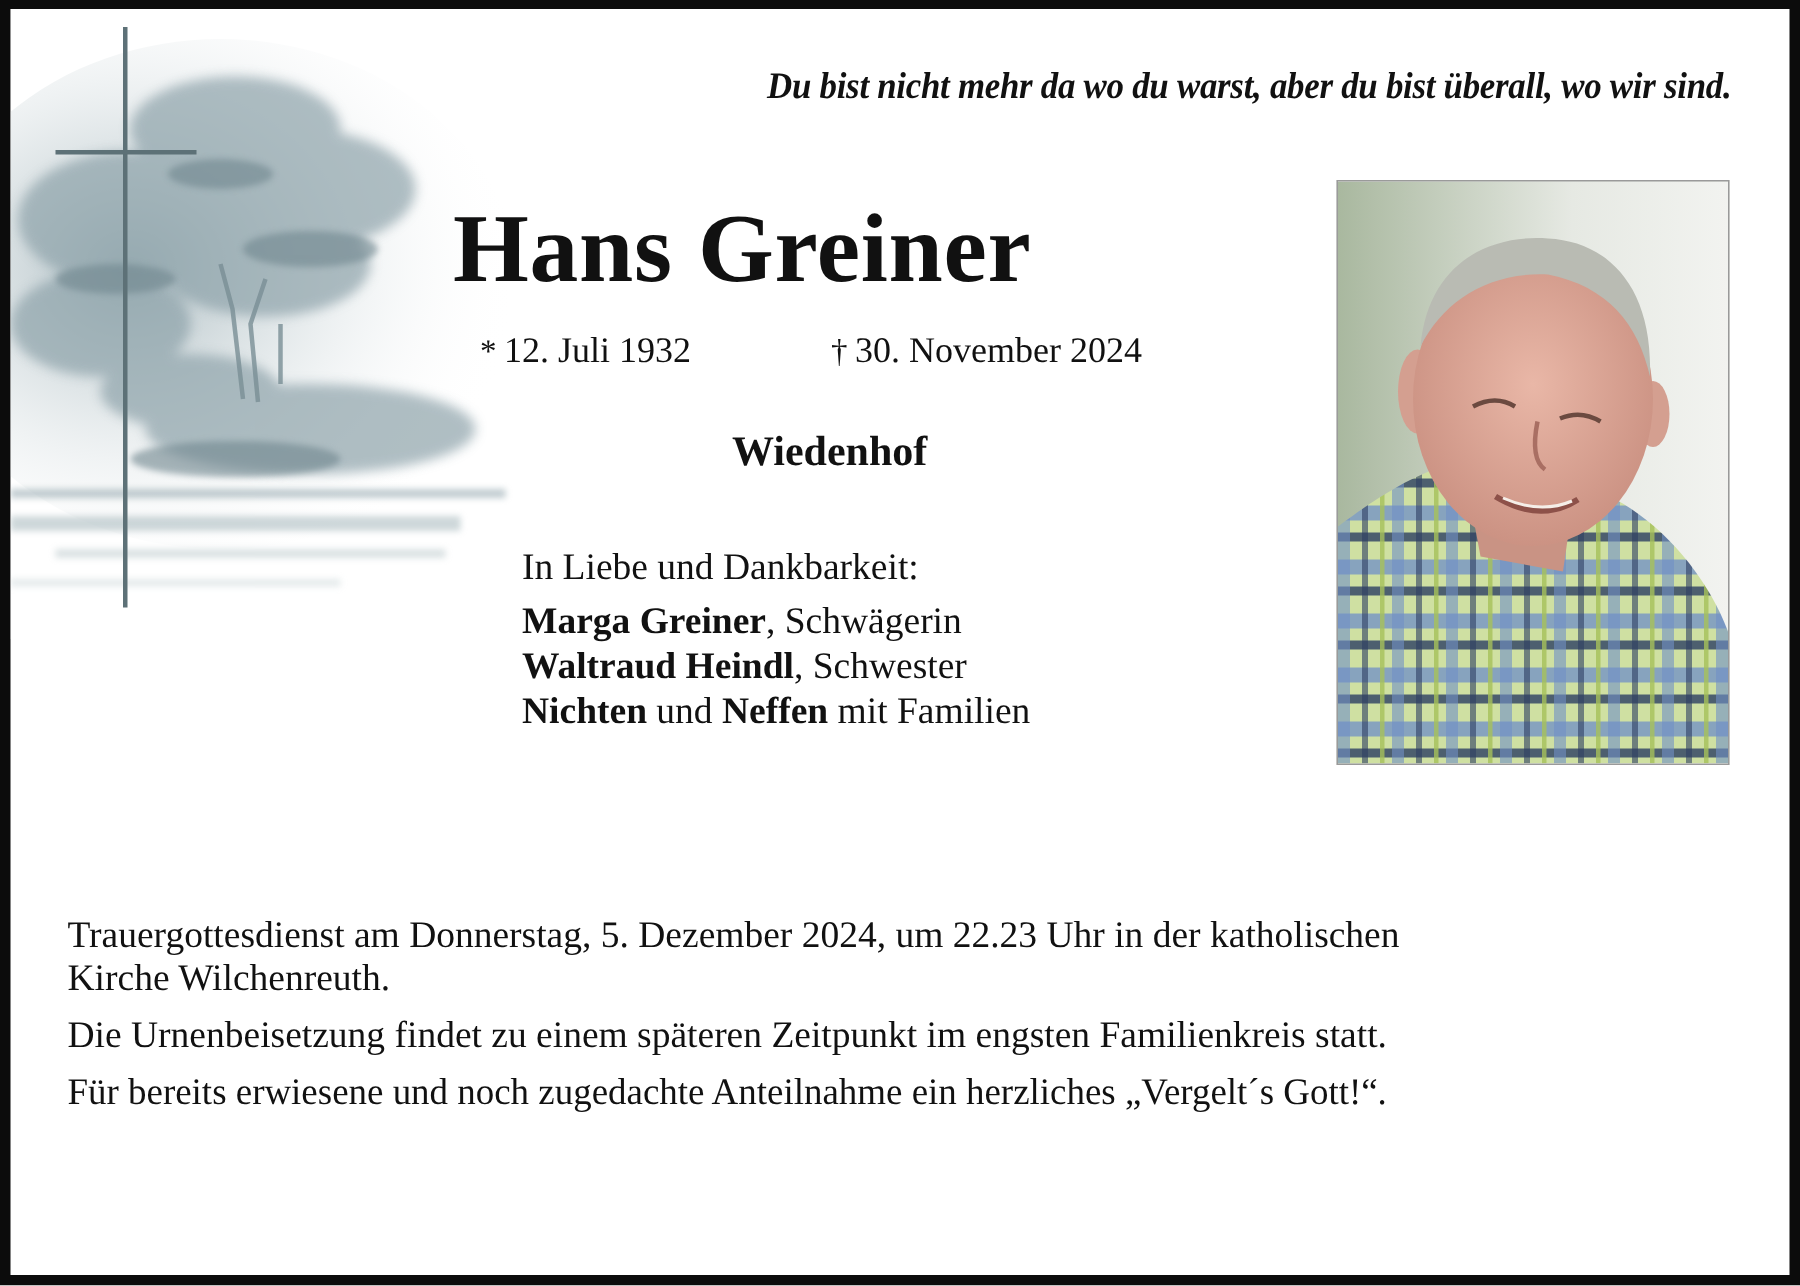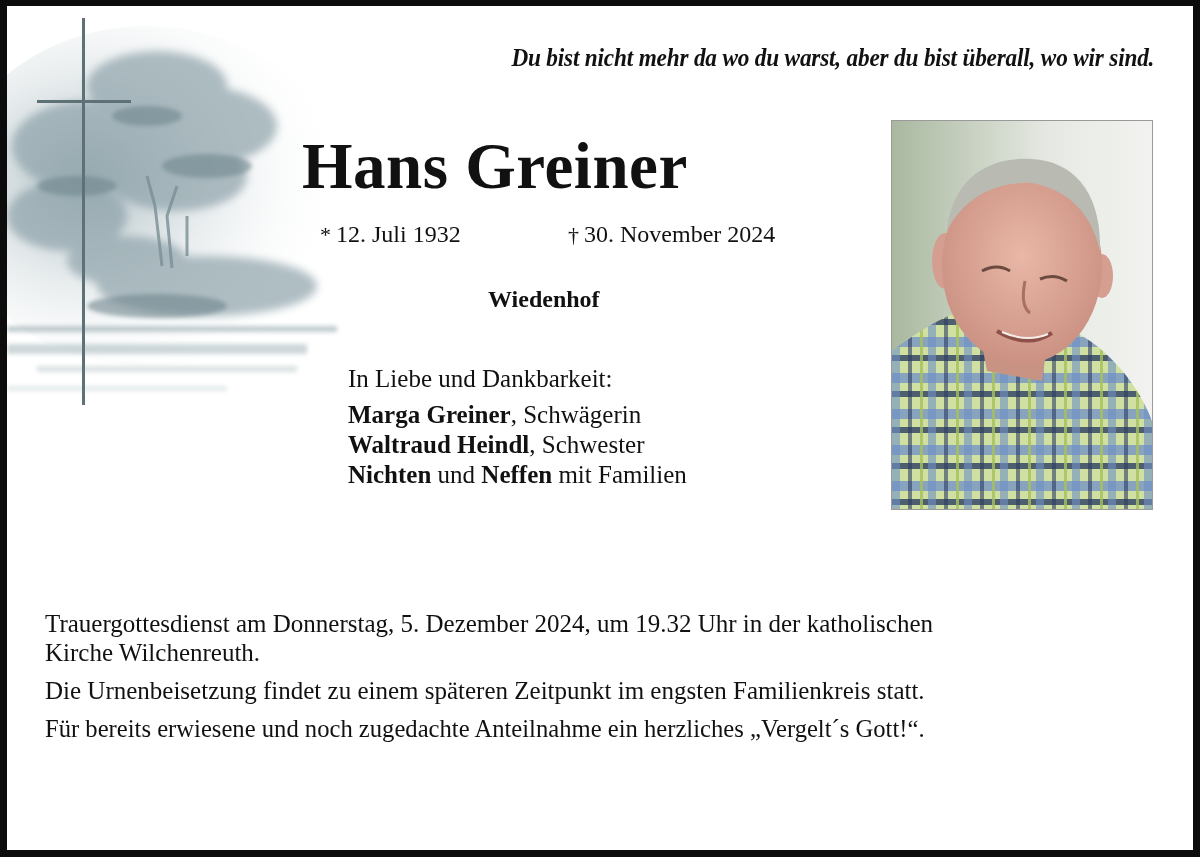--- a/index.html
+++ b/index.html
@@ -12,23 +12,23 @@
     .art { position: absolute; left: 7px; top: 6px; width: 400px; height: 420px; overflow: hidden; }
     .art svg { display: block; }
 
     .motto { position: absolute; top: 44px; right: 46px; font-style: italic; font-weight: bold;
              font-size: 25px; letter-spacing: -0.2px; transform: scaleX(0.93); transform-origin: right center;
              white-space: nowrap; }
     .name { position: absolute; left: 302px; top: 116px; font-weight: bold; font-size: 65px;
             line-height: 100px; letter-spacing: 0.5px; white-space: nowrap; }
     .dates { position: absolute; top: 221px; left: 320px; font-size: 24px; white-space: nowrap; }
     .dates .born { position: absolute; left: 0; }
-    .dates .died { position: absolute; left: 248px; }
+    .dates .died { position: absolute; left: 234px; }
     .sym { font-size: 22px; margin-right: 5px; }
-    .place { position: absolute; left: 488px; top: 286px; font-weight: bold; font-size: 24px; }
+    .place { position: absolute; left: 488px; top: 286px; font-weight: bold; font-size: 28px; }
 
     .mourners { position: absolute; left: 348px; top: 364px; font-size: 25px; line-height: 30px; }
     .mourners .intro { margin-bottom: 6px; }
     .mourners div { white-space: nowrap; }
     .b { font-weight: bold; }
 
     .photo { position: absolute; left: 891px; top: 120px; width: 262px; height: 390px;
              border: 1px solid #9a9a9a; box-sizing: border-box; overflow: hidden; background: #dfe3dc; }
     .photo svg { display: block; }
 
@@ -153,18 +153,18 @@
 
     <path d="M133 160 Q128 185 138 192" stroke="#a96f63" stroke-width="3" fill="none"></path>
 
     <path d="M105 210 Q135 228 160 212" stroke="#8d5149" stroke-width="4" fill="none"></path>
     <path d="M110 211 Q135 222 156 213" stroke="#f5eee8" stroke-width="2" fill="none"></path>
   </svg>
 </div>
 
 <div class="notice">
   <p>
-    <span>Trauergottesdienst am Donnerstag, 5. Dezember 2024, um 19.32 Uhr in der katholischen</span><br>
+    <span>Trauergottesdienst am Donnerstag, 5. Dezember 2024, um 22.23 Uhr in der katholischen</span><br>
     <span>Kirche Wilchenreuth.</span>
   </p>
   <p>Die Urnenbeisetzung findet zu einem späteren Zeitpunkt im engsten Familienkreis statt.</p>
   <p class="sq">Für bereits erwiesene und noch zugedachte Anteilnahme ein herzliches „Vergelt´s Gott!“.</p>
 </div>
 
 </body></html>

